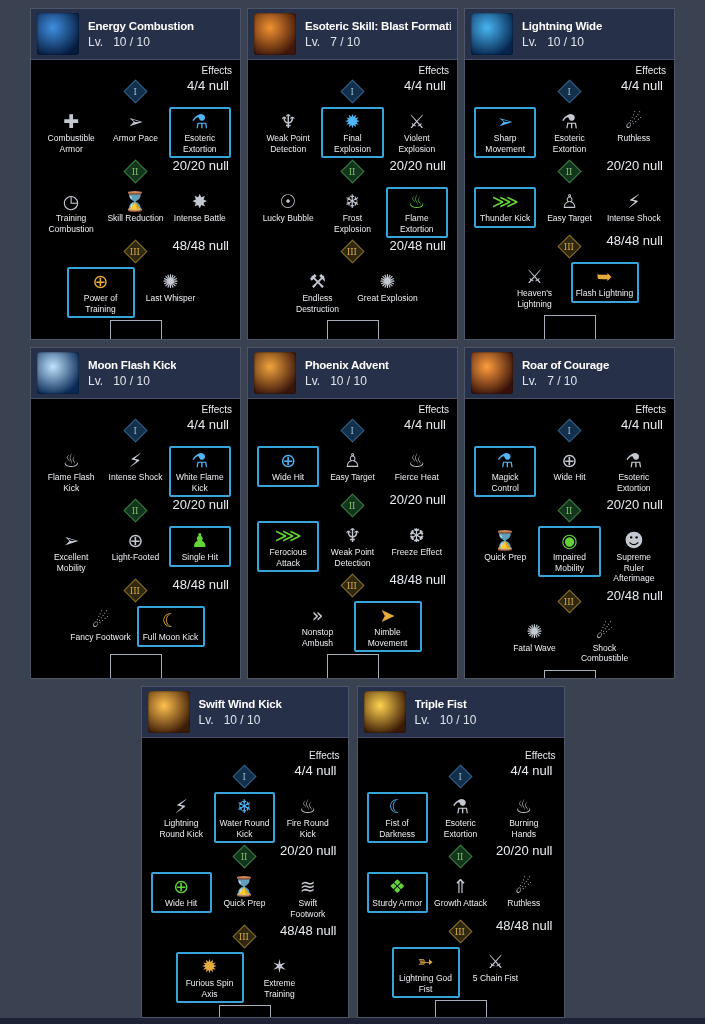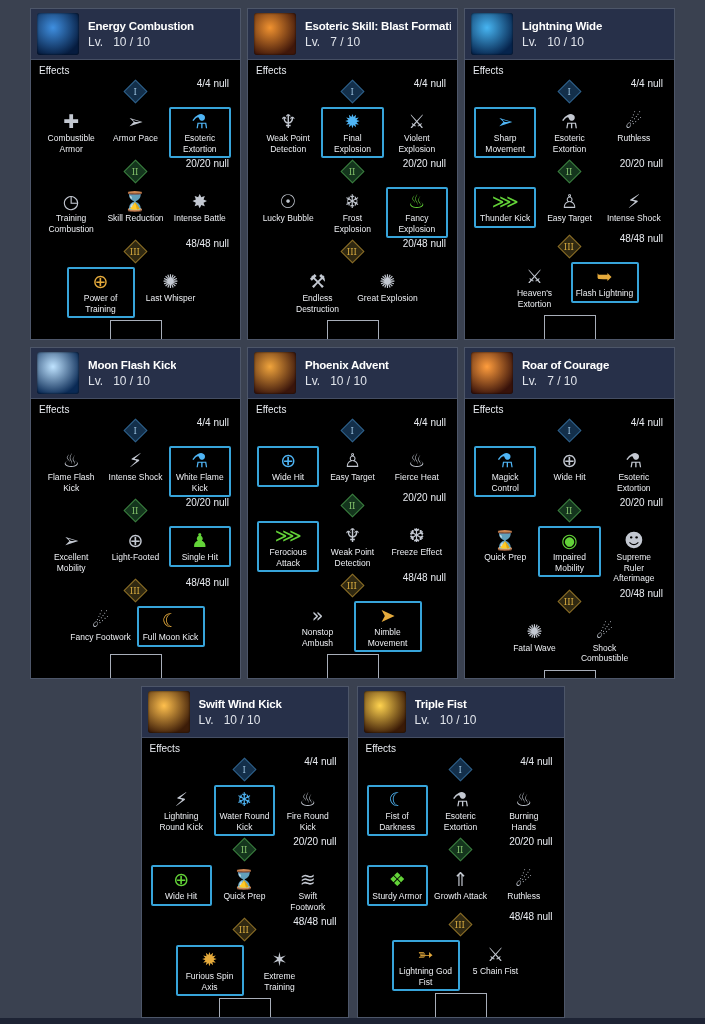--- a/index.html
+++ b/index.html
@@ -8,42 +8,42 @@
     background:#3a4150;font-family:"Liberation Sans",sans-serif;
   }
   #screen{position:absolute;inset:0;display:flex;flex-direction:column;padding-top:8px;gap:7px;}
   .prow{display:flex;margin-left:30px;gap:6px;}
   .prow.center{margin-left:0;justify-content:center;gap:8px;}
   .panel{
     width:211px;height:332px;box-sizing:border-box;
     background:#000000;border:1px solid #4d5669;
     display:flex;flex-direction:column;flex:0 0 auto;
   }
-  .prow.center .panel{width:208px;}
+  .prow.center .panel{width:208px;gap:7px;}
   .phead{
     height:51px;flex:0 0 auto;background:#273049;border-bottom:1px solid #454e63;
     display:flex;align-items:center;gap:9px;padding:0 6px;box-sizing:border-box;
   }
   .hicon{
     width:42px;height:42px;flex:0 0 auto;border-radius:3px;
     box-shadow:inset 0 0 2px rgba(0,0,0,.8);
   }
   .htxt{min-width:0;}
   .title{
     color:#ffffff;font-size:11.5px;font-weight:bold;letter-spacing:-.2px;
     white-space:nowrap;overflow:hidden;
   }
   .lvl{color:#dfe3ea;font-size:12px;margin-top:3px;}
   .lvl .lv-label{margin-right:10px;}
   .pbody{
     flex:1;display:flex;flex-direction:column;align-items:stretch;
     padding:5px 8px 0;overflow:hidden;
   }
-  .effects{text-align:left;color:#e8ebf0;font-size:10px;height:13px;flex:0 0 auto;}
-  .counter{text-align:right;color:#e8ebf0;font-size:10px;height:12px;padding-right:3px;flex:0 0 auto;}
+  .effects{text-align:right;color:#e8ebf0;font-size:10px;height:13px;flex:0 0 auto;}
+  .counter{text-align:right;color:#e8ebf0;font-size:13px;height:12px;padding-right:3px;flex:0 0 auto;}
   .diamond{
     align-self:center;width:15px;height:15px;transform:rotate(45deg);
     display:flex;align-items:center;justify-content:center;
     margin:-7px 0 7px;border:1px solid;flex:0 0 auto;
   }
   .diamond span{transform:rotate(-45deg);font-size:8.5px;font-family:"DejaVu Serif",serif;}
   .diamond.t1{background:#132f4a;border-color:#2e6089;color:#9cc2de;}
   .diamond.t2{background:#14351d;border-color:#3a7d3e;color:#86c46c;}
   .diamond.t3{background:#2f2811;border-color:#8a6c25;color:#d9ac40;}
   .srow{display:flex;justify-content:center;align-items:flex-start;min-height:46px;flex:0 0 auto;}
@@ -170,21 +170,21 @@
             <div class="cell">
               <span class="ic">☉</span>
               <span class="lb">Lucky Bubble</span>
             </div>
             <div class="cell">
               <span class="ic">❄</span>
               <span class="lb">Frost Explosion</span>
             </div>
             <div class="cell sel">
               <span class="ic green">♨</span>
-              <span class="lb">Fancy Explosion</span>
+              <span class="lb">Flame Extortion</span>
             </div>
           </div>
           <div class="counter">20/48 null</div>
           <div class="diamond t3">
             <span>III</span>
           </div>
           <div class="srow">
             <div class="cell">
               <span class="ic">⚒</span>
               <span class="lb">Endless Destruction</span>
@@ -243,21 +243,21 @@
               <span class="lb">Intense Shock</span>
             </div>
           </div>
           <div class="counter">48/48 null</div>
           <div class="diamond t3">
             <span>III</span>
           </div>
           <div class="srow">
             <div class="cell">
               <span class="ic">⚔</span>
-              <span class="lb">Heaven's Extortion</span>
+              <span class="lb">Heaven's Lightning</span>
             </div>
             <div class="cell sel">
               <span class="ic gold">➥</span>
               <span class="lb">Flash Lightning</span>
             </div>
           </div>
           <div class="slot"></div>
         </div>
       </section>
     </div>

